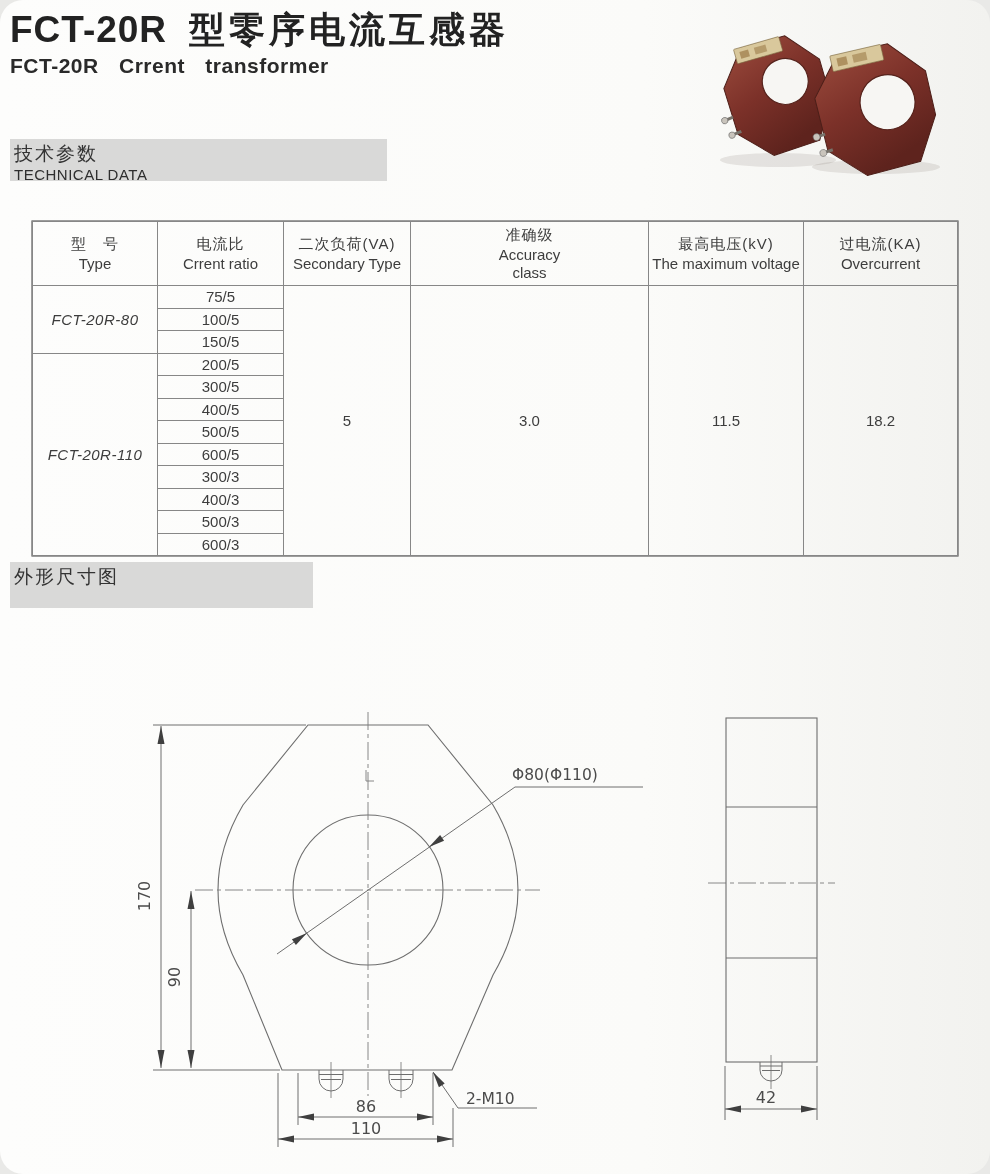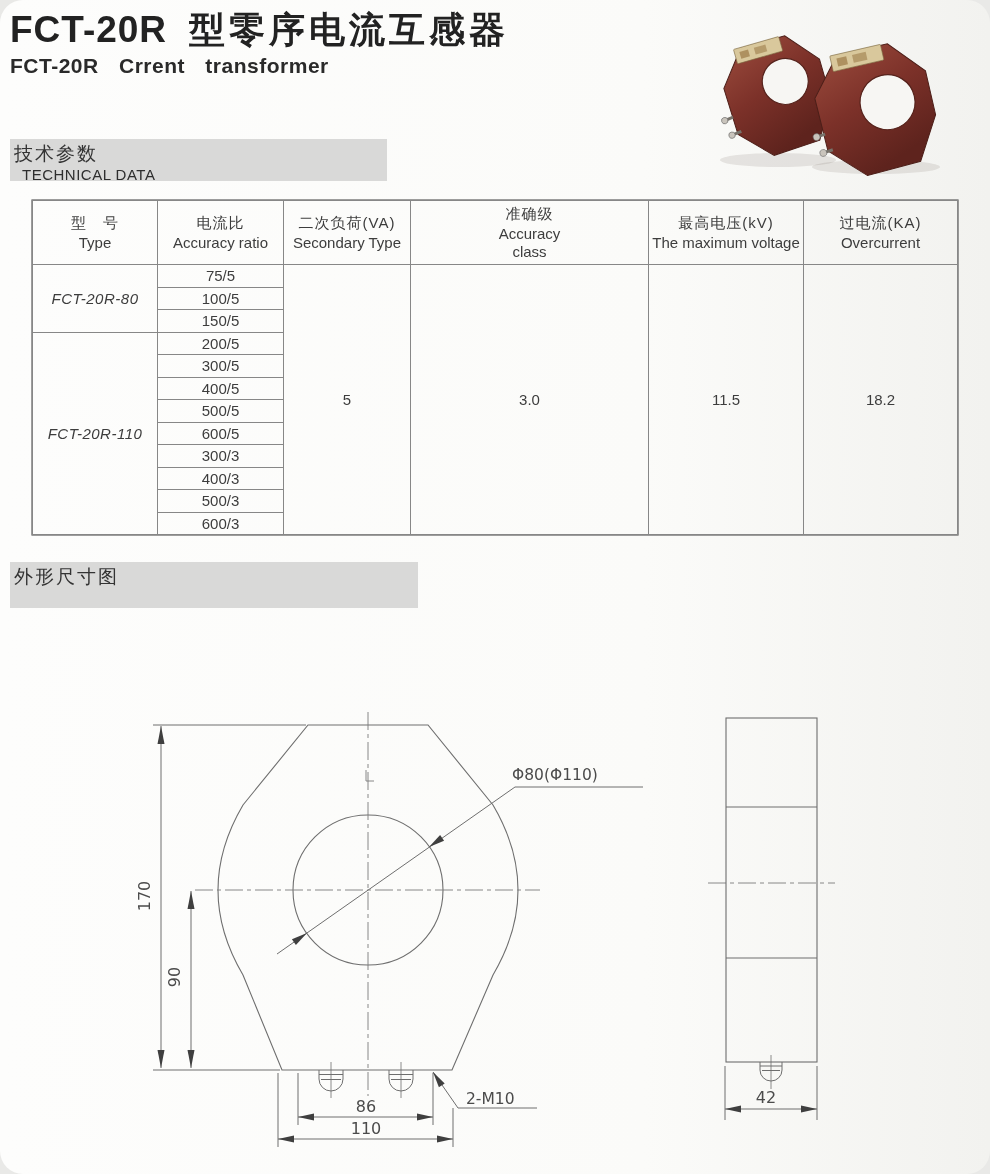--- a/index.html
+++ b/index.html
@@ -16,30 +16,30 @@
   
   .title-line{position:absolute;left:10px;top:6px;white-space:nowrap;}
   .title-model{font-size:37px;font-weight:700;letter-spacing:1px;color:#222;}
   .title-cn{font-size:36px;font-weight:700;letter-spacing:4px;color:#222;margin-left:22px;}
   .subtitle{position:absolute;left:10px;top:54px;font-size:21px;font-weight:700;color:#2a2a2a;word-spacing:14px;letter-spacing:.5px;text-align:center;}
   
   .secband{position:absolute;background:#d9d9d8;}
   .band-tech{left:10px;top:139px;width:377px;height:42px;}
   .sec-cn{font-size:19px;color:#333;letter-spacing:2px;padding:2px 0 0 4px;}
   .sec-en{font-size:15px;color:#2e2e2e;letter-spacing:.5px;padding-left:4px;}
-  .tech-en{position:absolute;left:10px;top:166px;margin-left:8px;}
-  .band-dim{left:10px;top:562px;width:408px;height:46px;}
+  .tech-en{position:absolute;left:10px;top:166px;}
+  .band-dim{left:10px;top:562px;width:303px;height:46px;}
   
   table.tech{
     position:absolute;left:32px;top:200px;width:925px;height:335px;
     border-collapse:collapse;table-layout:fixed;
     font-size:15px;color:#3d3d3d;
   }
   table.tech th,table.tech td{border:1px solid #878787;text-align:center;vertical-align:middle;padding:0;font-weight:400;}
-  table.tech{border:1px solid #5e5e5e;box-shadow:0 0 0 .6px #5e5e5e;}
+  table.tech{border:1px solid #5e5e5e;box-shadow:0 0 0 .6px #5e5e5e;margin-top:21px;}
   thead tr{height:64px;}
   tbody tr{height:22.5px;}
   .hcn{font-size:15px;letter-spacing:1px;line-height:1.35;}
   .hen{font-size:15px;line-height:1.2;}
   td.type-cell{letter-spacing:.5px;font-style:italic;}
   
   svg{position:absolute;}
   svg text{font-family:"DejaVu Sans","Liberation Sans",sans-serif;fill:#4b4b4b;}
   .photo{left:700px;top:22px;width:256px;height:156px;}
   .drawing{left:0;top:690px;width:990px;height:484px;}
@@ -103,21 +103,21 @@
         <col style="width:154px">
     </colgroup>
     <thead>
       <tr>
         <th>
             <div class="hcn">型　号</div>
             <div class="hen">Type</div>
           </th>
         <th>
             <div class="hcn">电流比</div>
-            <div class="hen">Accuracy ratio</div>
+            <div class="hen">Crrent ratio</div>
           </th>
         <th>
             <div class="hcn">二次负荷(VA)</div>
             <div class="hen">Secondary Type</div>
           </th>
         <th>
             <div class="hcn">准确级</div>
             <div class="hen">Accuracy</div>
             <div class="hen">class</div>
           </th>

